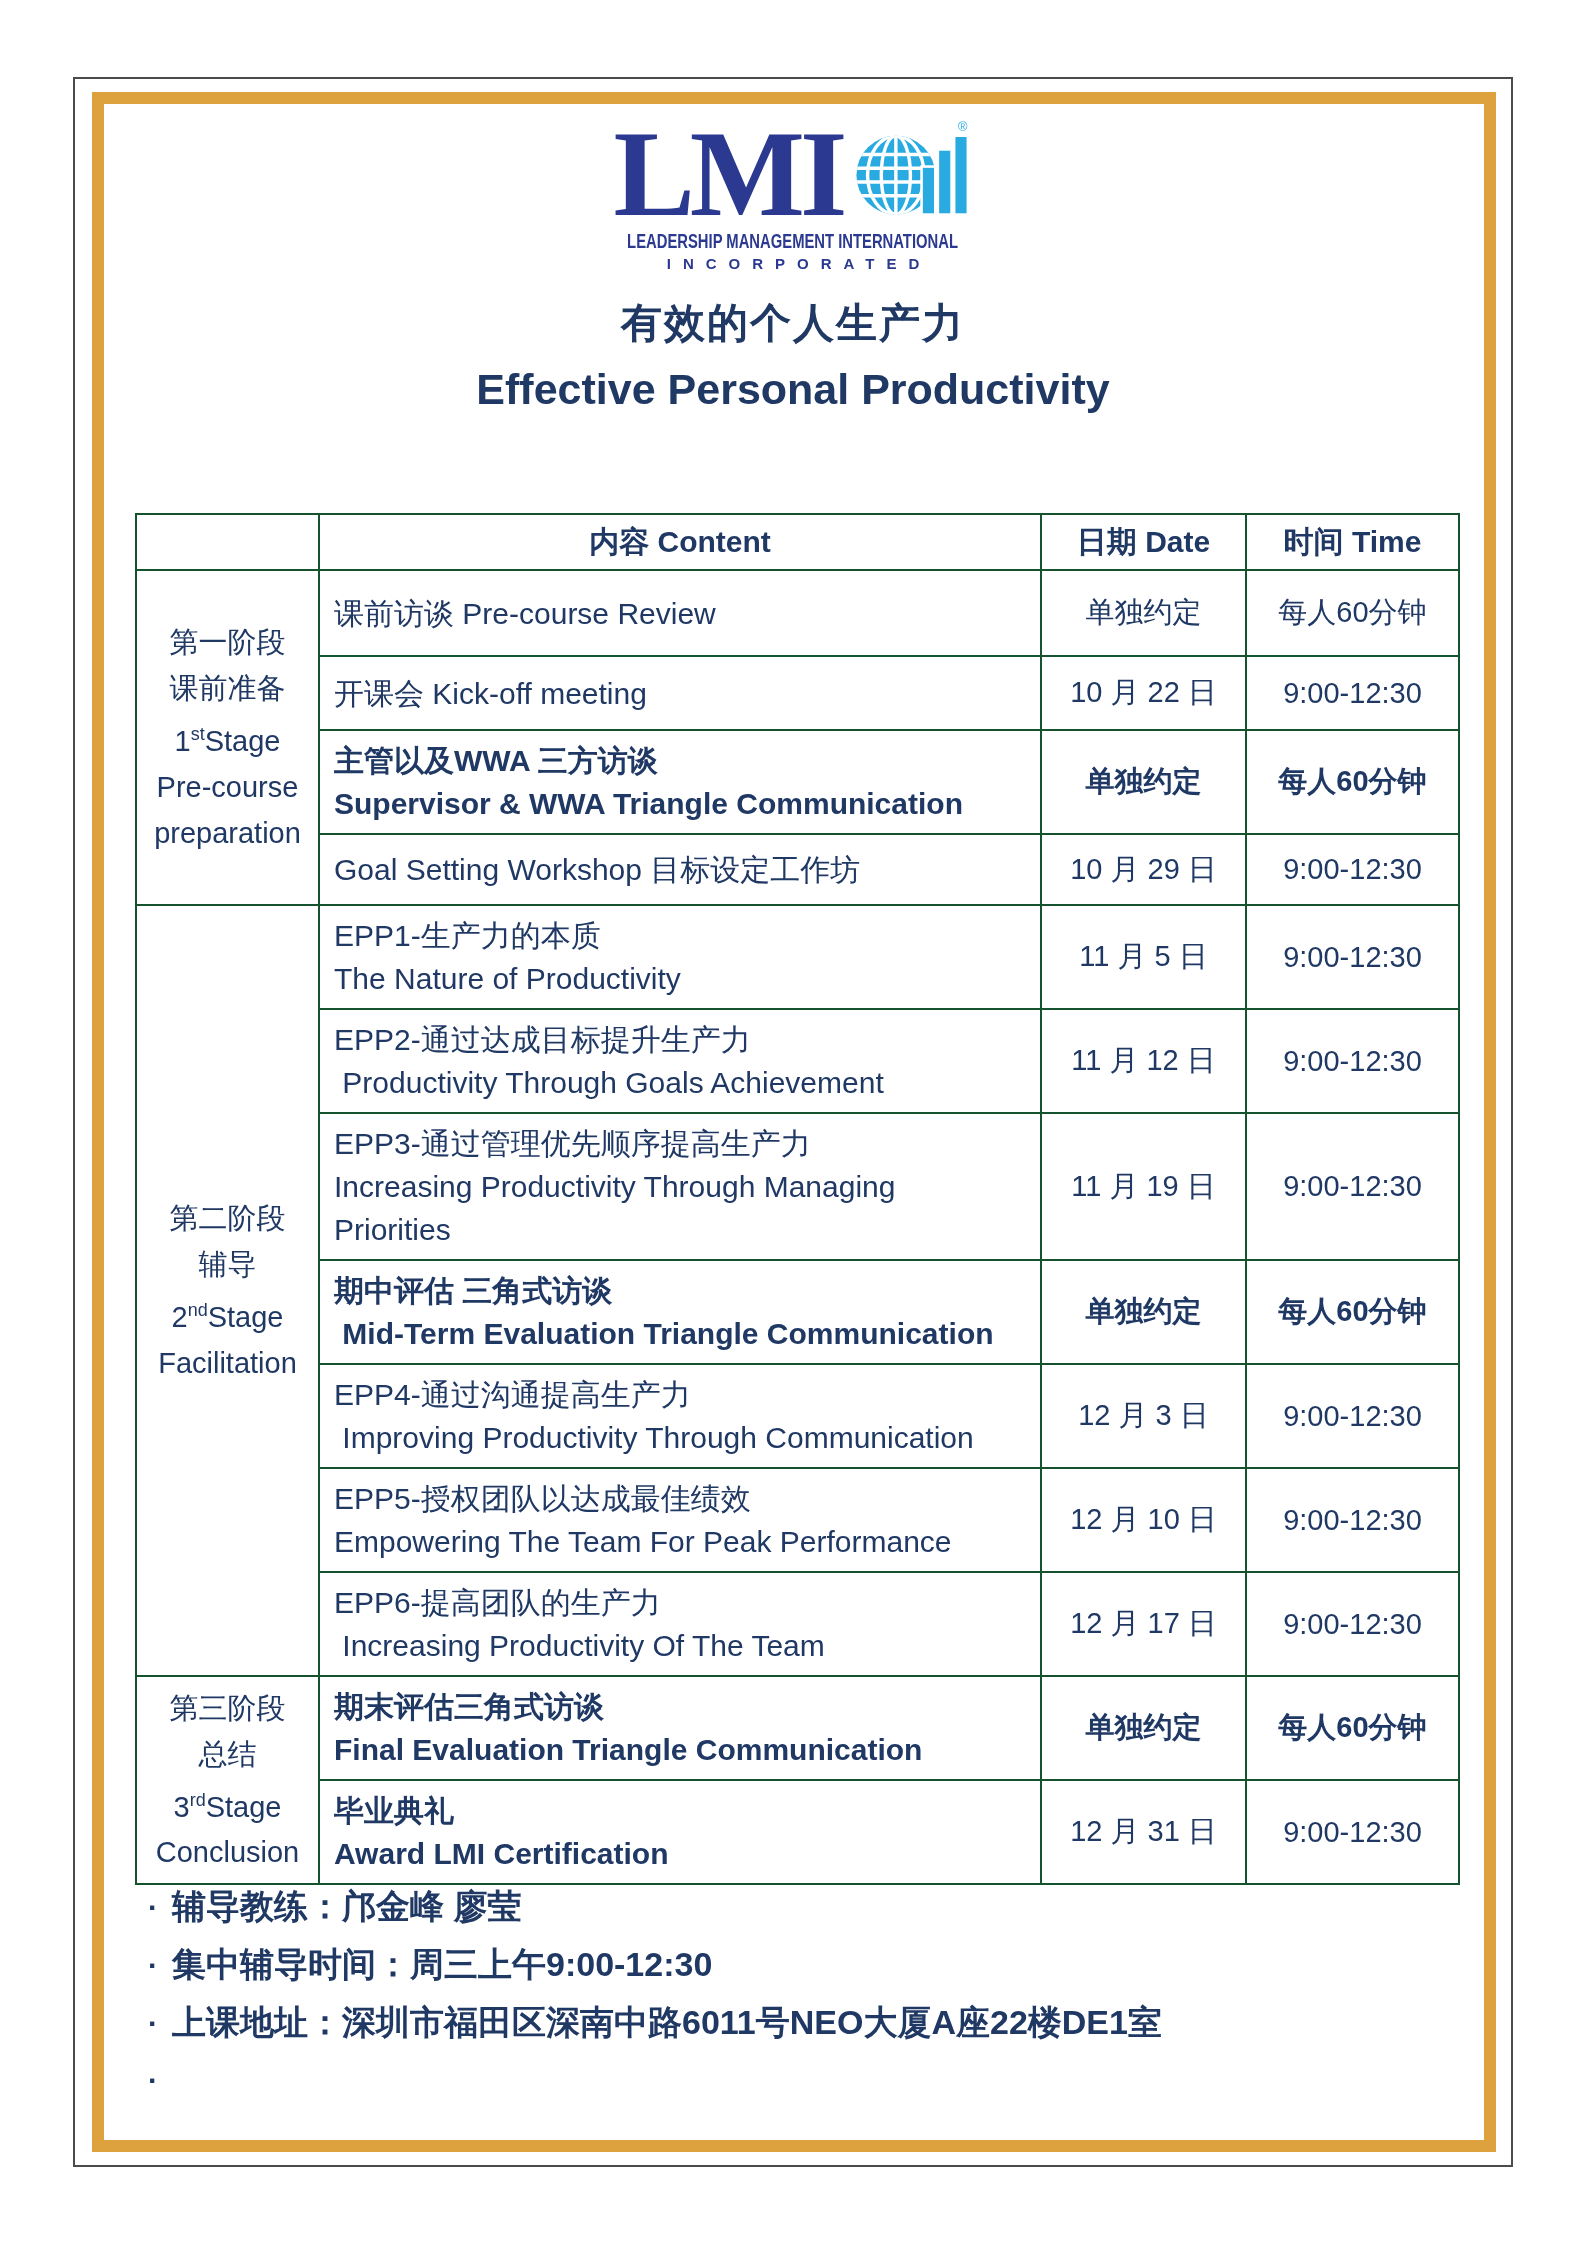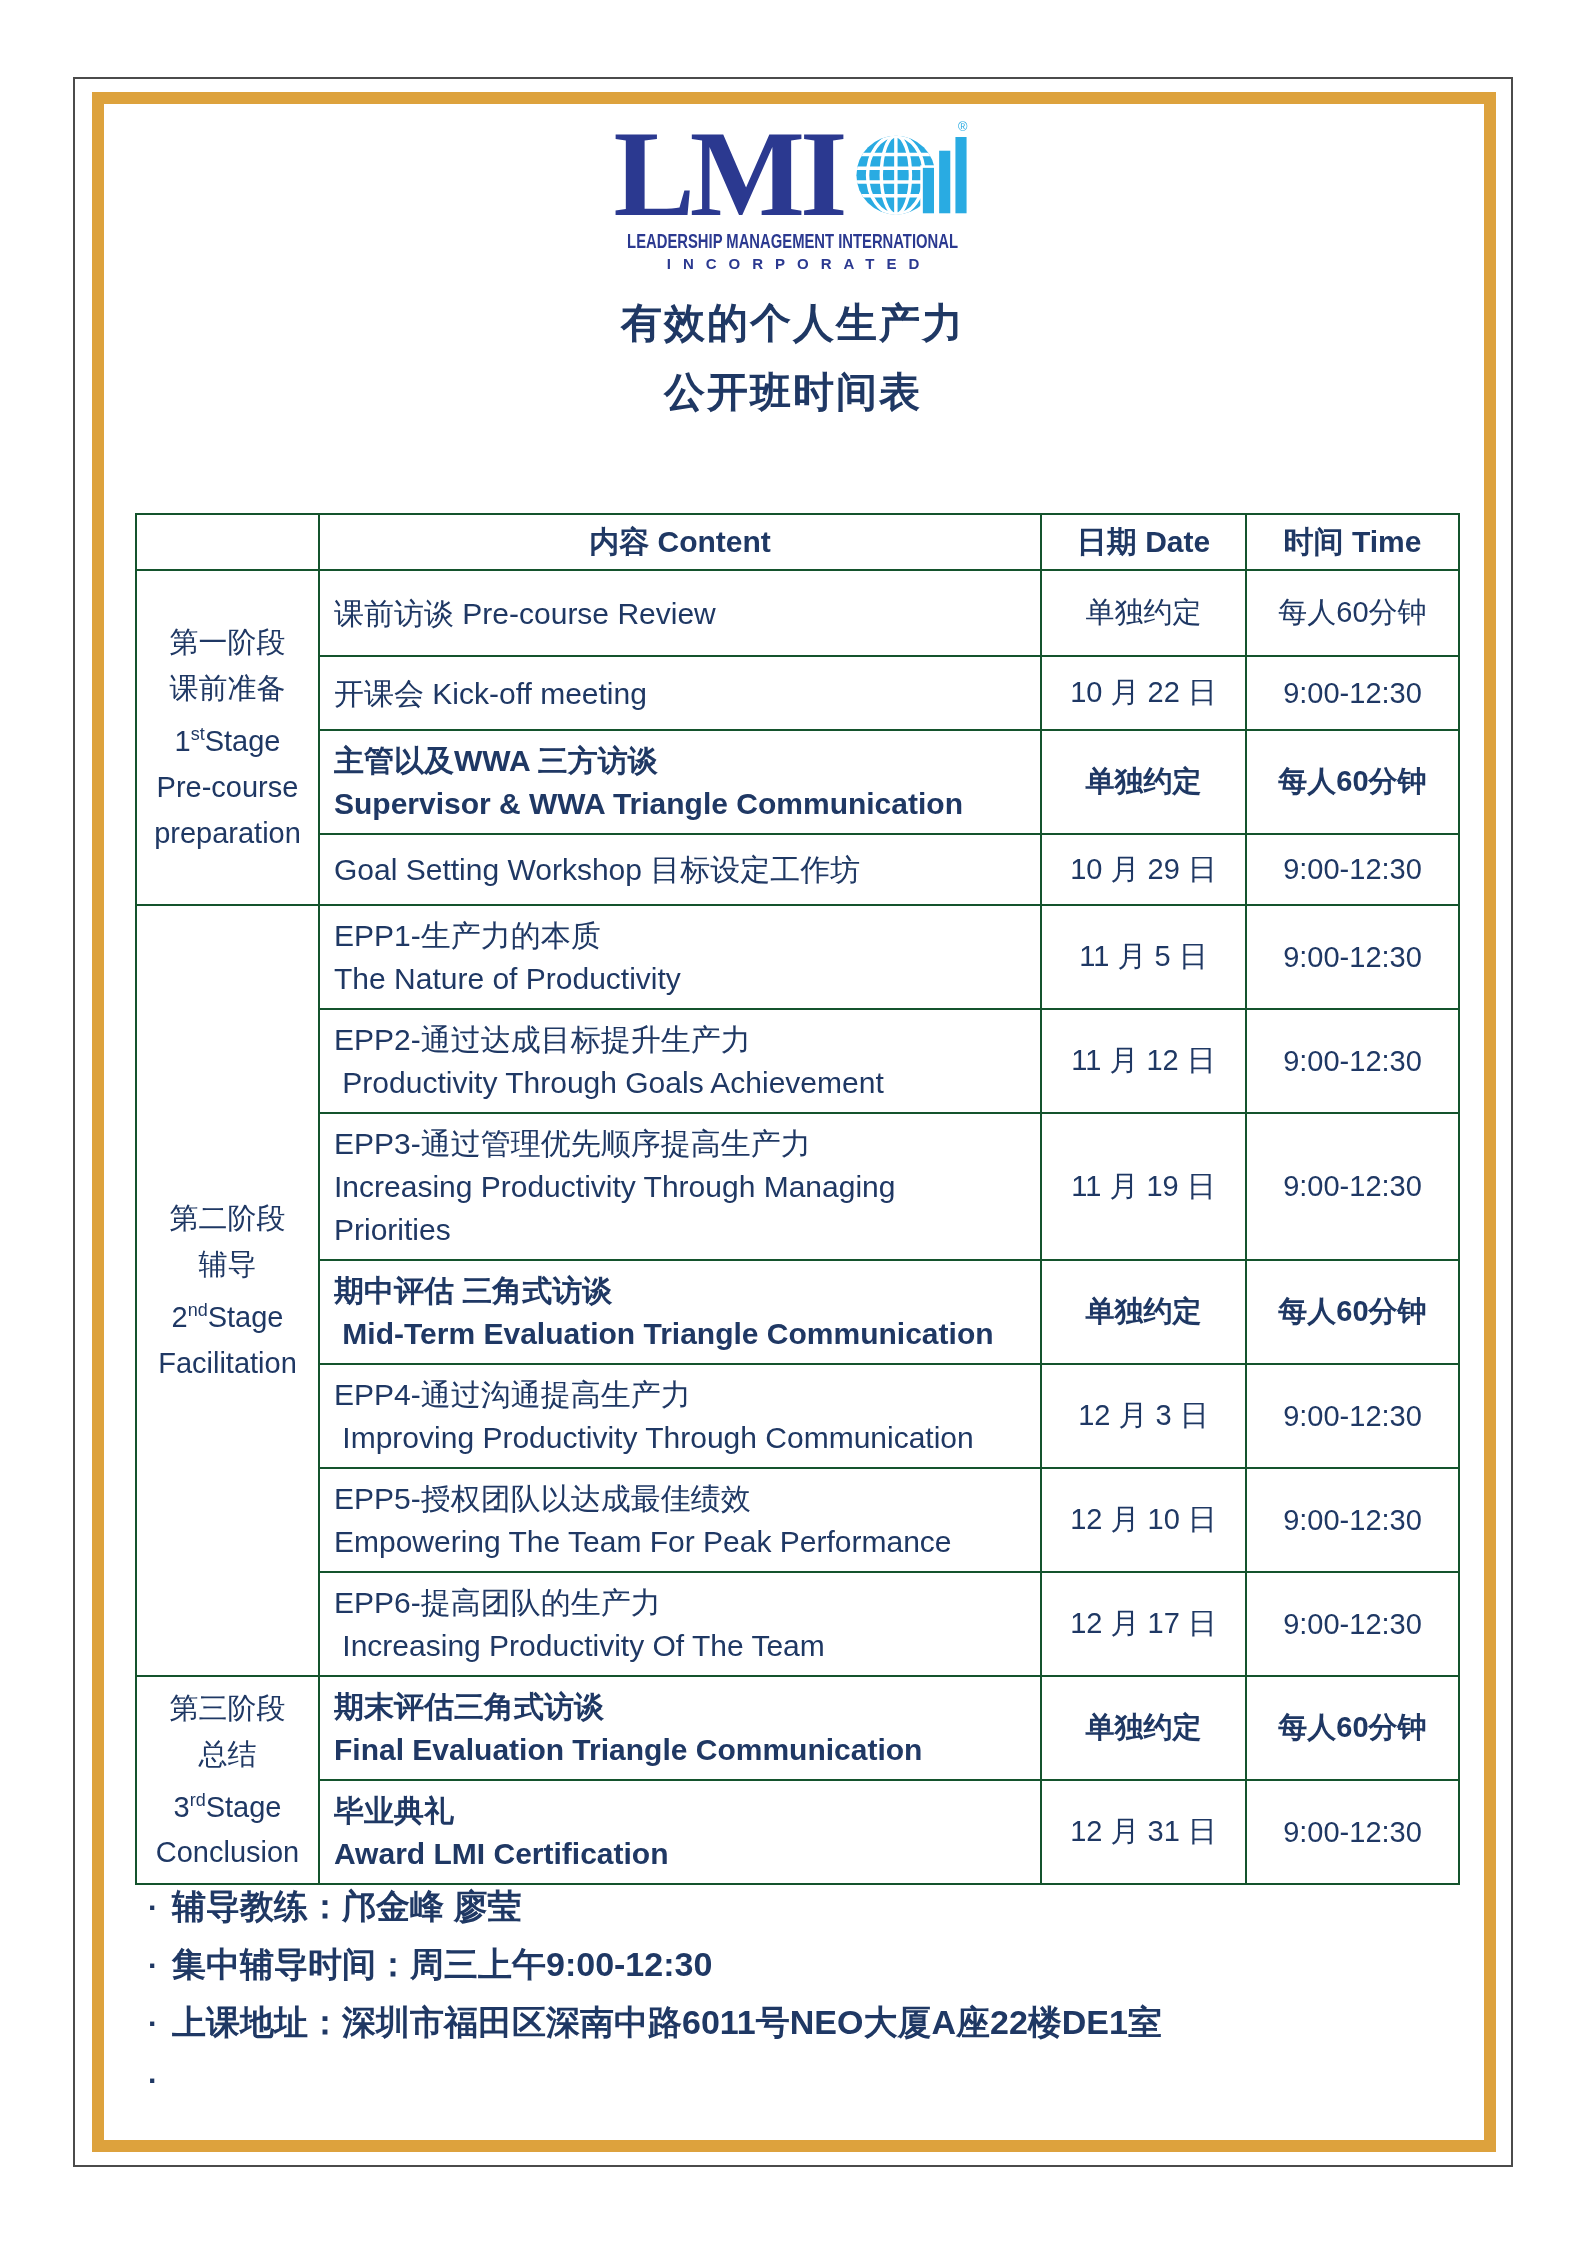--- a/index.html
+++ b/index.html
@@ -83,21 +83,21 @@
       <rect x="118" y="20" width="16" height="92" fill="#29ABE2" stroke="#ffffff" stroke-width="3"></rect>
       <text x="128" y="14" font-size="15" fill="#29ABE2" font-family="Liberation Sans, sans-serif" text-anchor="middle">®</text>
     </svg>
   </div>
   <div class="logo-sub1">LEADERSHIP MANAGEMENT INTERNATIONAL</div>
   <div class="logo-sub2">INCORPORATED</div>
 </div>
 
 <div class="title-block">
   <div class="title-zh">有效的个人生产力</div>
-  <div class="title-sub">公开班时间表</div>
+  <div class="title-en">Effective Personal Productivity</div>
 </div>
 
 <table class="schedule">
   <colgroup>
     <col class="c-stage">
       <col class="c-content">
       <col class="c-date">
       <col class="c-time">
   </colgroup>
   <thead>

